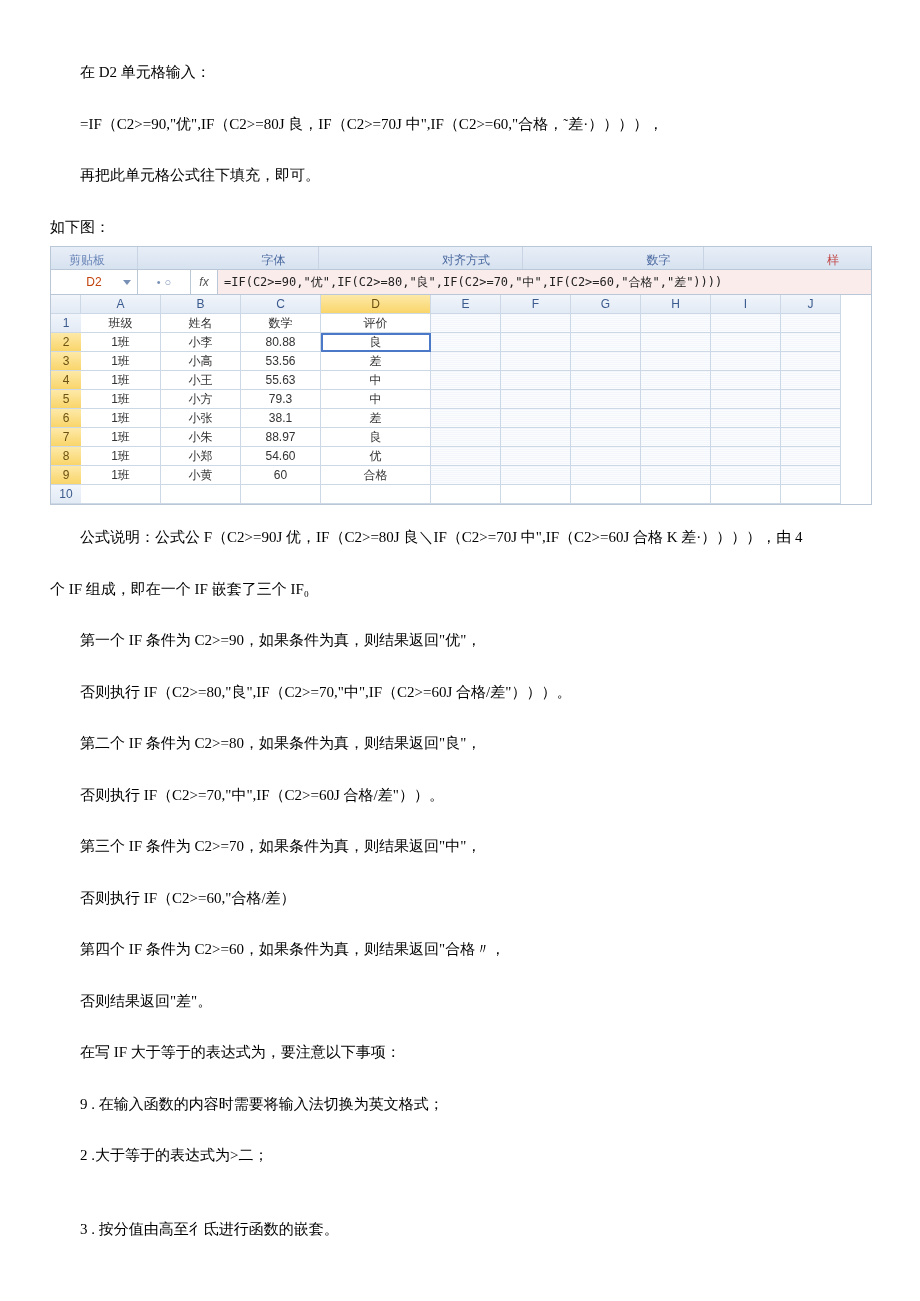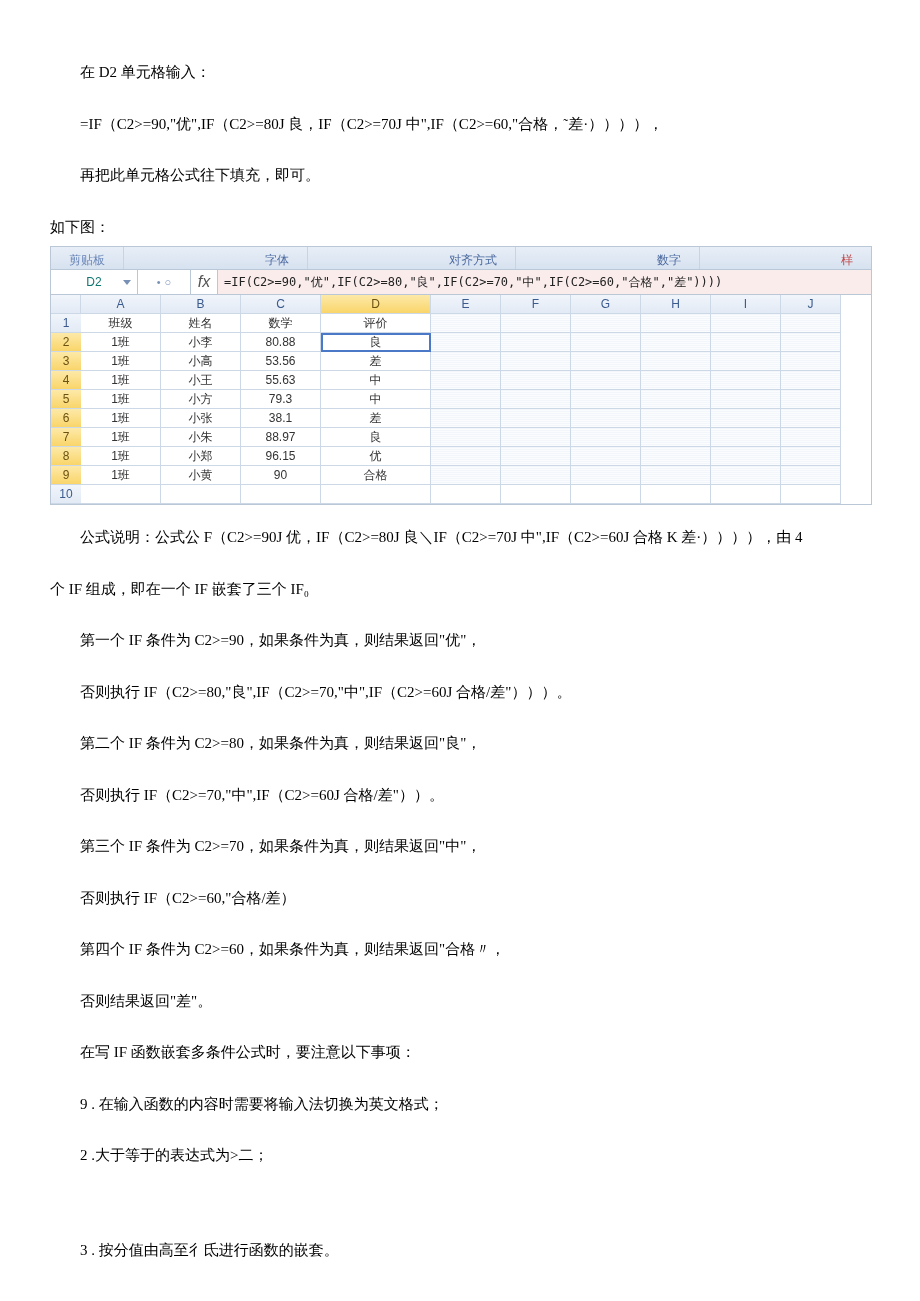--- a/index.html
+++ b/index.html
@@ -36,21 +36,21 @@
     width: 820px;
   }
   .ribbon {
     display: flex;
     align-items: stretch;
     height: 22px;
     background: linear-gradient(#e8eef7, #d7e2f0);
     border-bottom: 1px solid #b9c7d6;
   }
   .ribbon-tab {
-    padding: 3px 18px 0 18px;
+    padding: 3px 32px 0 18px;
     font-size: 12px;
     color: #4b6aa0;
     border-right: 1px solid #c8d4e4;
     white-space: nowrap;
   }
   .ribbon-tab.first {
     color: #6a86b8;
   }
   .ribbon-tab.font {
     flex: 0 0 auto;
@@ -70,21 +70,21 @@
     background: #fff;
     border-bottom: 1px solid #b9c7d6;
   }
   .name-box {
     width: 86px;
     text-align: center;
     border-right: 1px solid #b9c7d6;
     position: relative;
     height: 100%;
     line-height: 24px;
-    color: #0f766e;
+    color: #c2410c;
   }
   .name-box::after {
     content: "";
     position: absolute;
     right: 6px;
     top: 10px;
     width: 0; height: 0;
     border-left: 4px solid transparent;
     border-right: 4px solid transparent;
     border-top: 5px solid #7890b5;
@@ -98,21 +98,21 @@
     border-right: 1px solid #b9c7d6;
     height: 100%;
     color: #7890b5;
     font-size: 11px;
   }
   .fx-label {
     width: 26px;
     text-align: center;
     font-style: italic;
     color: #555;
-    font-size: 16px;
+    font-size: 12px;
     border-right: 1px solid #b9c7d6;
     height: 100%;
     line-height: 24px;
   }
   .formula-bar {
     flex: 1;
     padding: 0 6px;
     background: #fbecec;
     height: 100%;
     line-height: 24px;
@@ -289,32 +289,32 @@
       <div class="cell">良</div>
       <div class="cell empty-dots"></div>
       <div class="cell empty-dots"></div>
       <div class="cell empty-dots"></div>
       <div class="cell empty-dots"></div>
       <div class="cell empty-dots"></div>
       <div class="cell empty-dots"></div>
       <div class="row-head alt">8</div>
       <div class="cell">1班</div>
       <div class="cell">小郑</div>
-      <div class="cell">96.15</div>
+      <div class="cell">54.60</div>
       <div class="cell">优</div>
       <div class="cell empty-dots"></div>
       <div class="cell empty-dots"></div>
       <div class="cell empty-dots"></div>
       <div class="cell empty-dots"></div>
       <div class="cell empty-dots"></div>
       <div class="cell empty-dots"></div>
       <div class="row-head alt">9</div>
       <div class="cell">1班</div>
       <div class="cell">小黄</div>
-      <div class="cell">90</div>
+      <div class="cell">60</div>
       <div class="cell">合格</div>
       <div class="cell empty-dots"></div>
       <div class="cell empty-dots"></div>
       <div class="cell empty-dots"></div>
       <div class="cell empty-dots"></div>
       <div class="cell empty-dots"></div>
       <div class="cell empty-dots"></div>
       <div class="row-head">10</div>
       <div class="cell"></div>
       <div class="cell"></div>
@@ -334,16 +334,16 @@
 
 <p class="para">第一个 IF 条件为 C2&gt;=90，如果条件为真，则结果返回"优"，</p>
 <p class="para">否则执行 IF（C2&gt;=80,"良",IF（C2&gt;=70,"中",IF（C2&gt;=60J 合格/差"）））。</p>
 <p class="para">第二个 IF 条件为 C2&gt;=80，如果条件为真，则结果返回"良"，</p>
 <p class="para">否则执行 IF（C2&gt;=70,"中",IF（C2&gt;=60J 合格/差"））。</p>
 <p class="para">第三个 IF 条件为 C2&gt;=70，如果条件为真，则结果返回"中"，</p>
 <p class="para">否则执行 IF（C2&gt;=60,"合格/差）</p>
 <p class="para">第四个 IF 条件为 C2&gt;=60，如果条件为真，则结果返回"合格〃，</p>
 <p class="para">否则结果返回"差"。</p>
 
-<p class="para">在写 IF 函数嵌套多条件公式时，要注意以下事项：</p>
+<p class="para">在写 IF 大于等于的表达式为，要注意以下事项：</p>
 <p class="para">9 . 在输入函数的内容时需要将输入法切换为英文格式；</p>
-<p class="para" style="margin-bottom:69px">2 .大于等于的表达式为&gt;二；</p>
+<p class="para" style="margin-bottom:48px">2 .大于等于的表达式为&gt;二；</p>
 <p class="para">3 . 按分值由高至彳氐进行函数的嵌套。</p>
 
 </body></html>

